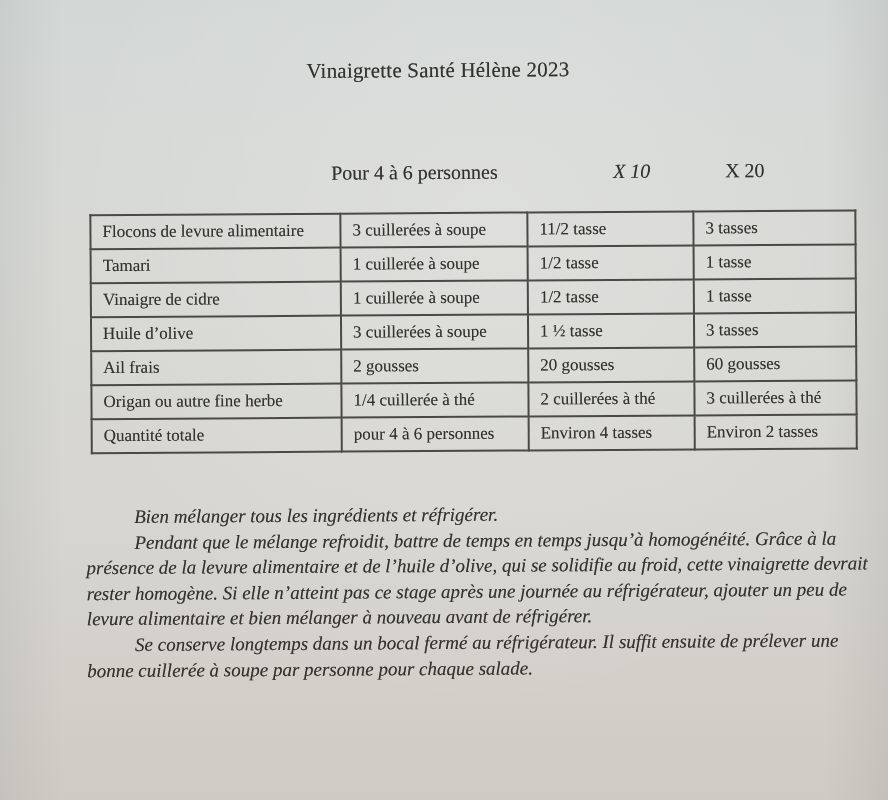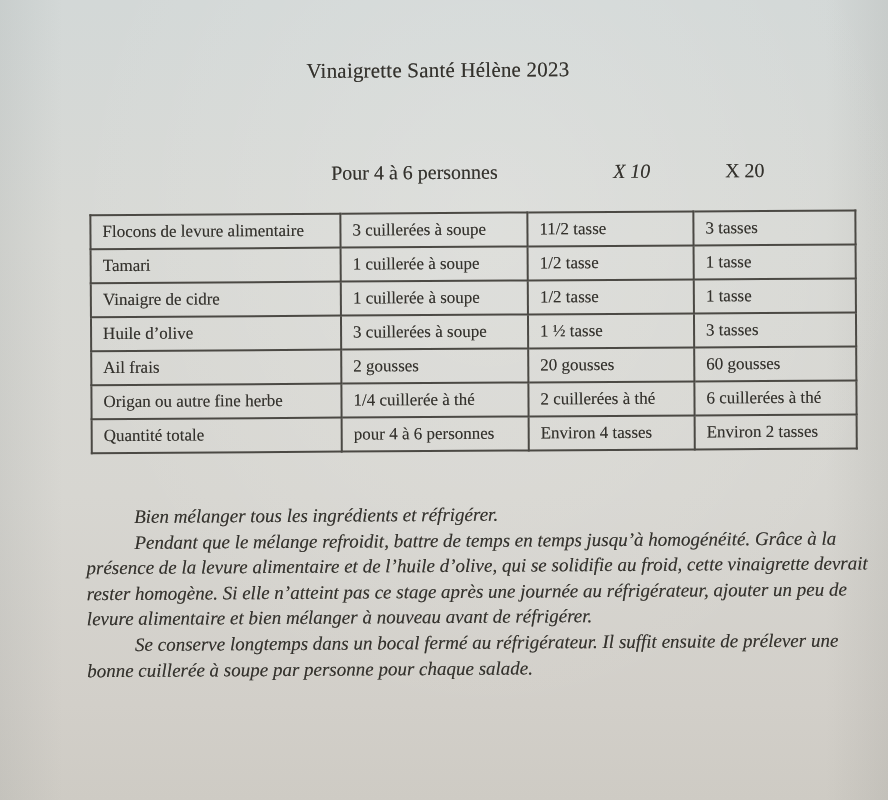--- a/index.html
+++ b/index.html
@@ -92,21 +92,21 @@
         <tr>
           <td>Ail frais</td>
           <td>2 gousses</td>
           <td>20 gousses</td>
           <td>60 gousses</td>
         </tr>
         <tr>
           <td>Origan ou autre fine herbe</td>
           <td>1/4 cuillerée à thé</td>
           <td>2 cuillerées à thé</td>
-          <td>6 cuillerées à thé</td>
+          <td>3 cuillerées à thé</td>
         </tr>
         <tr>
           <td>Quantité totale</td>
           <td>pour 4 à 6 personnes</td>
           <td>Environ 4 tasses</td>
           <td>Environ 2 tasses</td>
         </tr>
       </tbody>
     </table>
 

